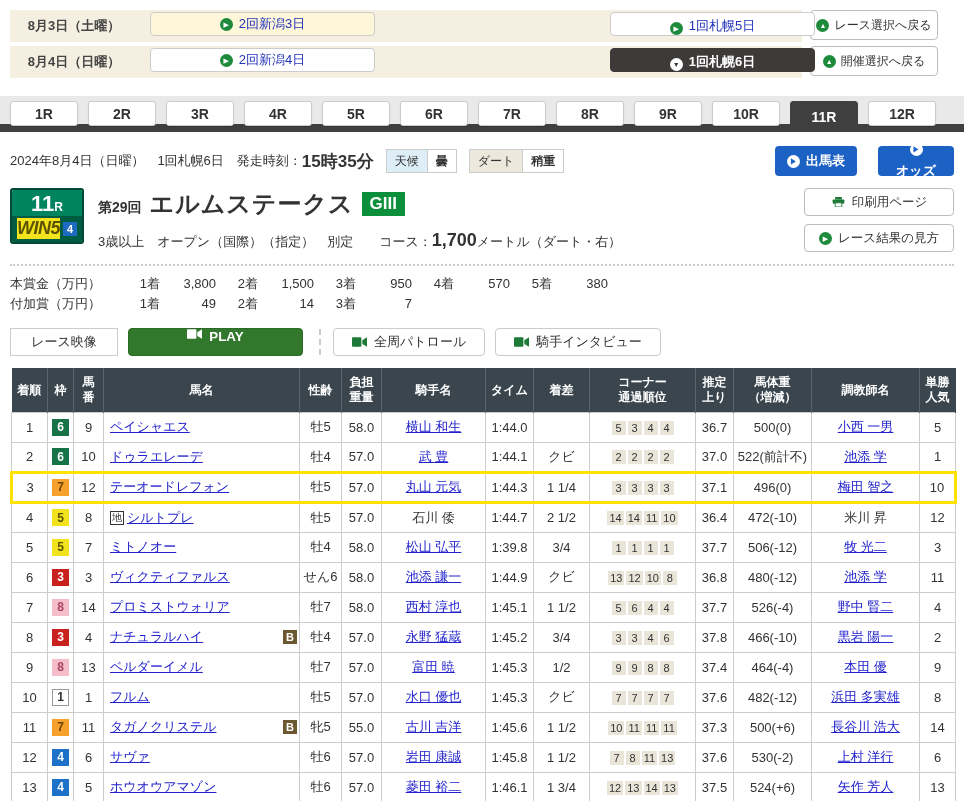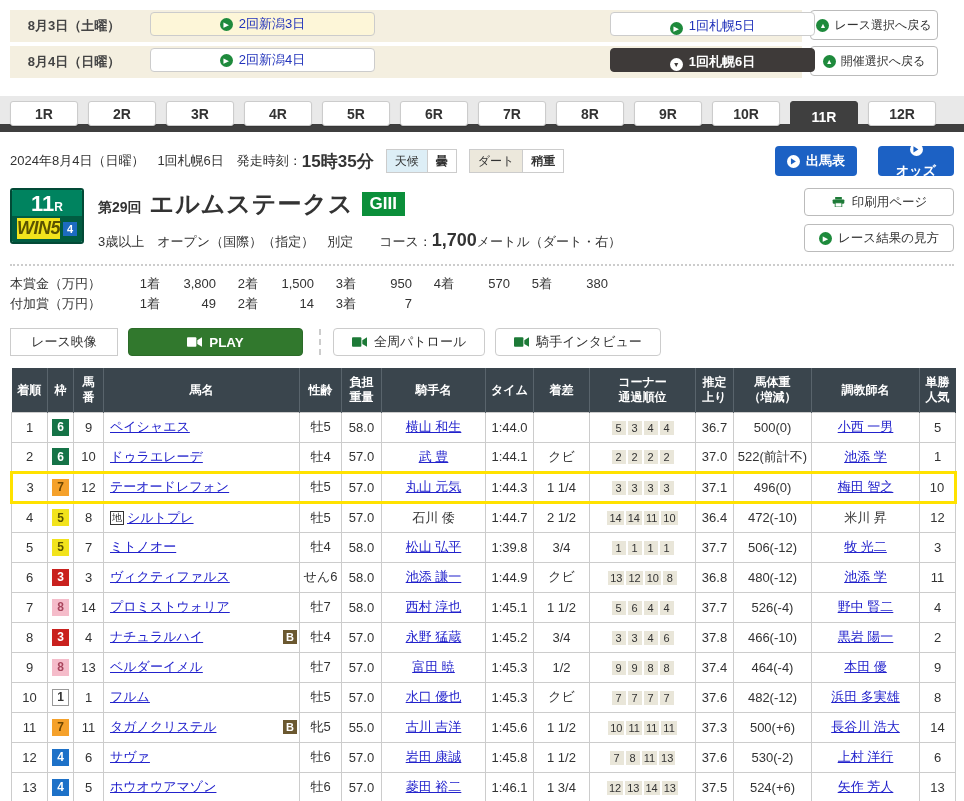--- a/index.html
+++ b/index.html
@@ -82,21 +82,21 @@
   .prizeblock { margin:8px 10px 0 10px; font-size:13px; line-height:1.55; }
   .prize-line { display:flex; }
   .prize-label { width:108px; }
   .prize-rank { width:42px; text-align:right; }
   .prize-val { width:56px; text-align:right; }
 
   
   .videorow { display:flex; align-items:center; margin:14px 10px 0 10px; height:28px; }
   .video-label { width:108px; height:28px; background:#fff; border:1px solid #ccc; display:flex; align-items:center; justify-content:center; font-size:13px; }
   .play-btn { width:175px; height:28px; margin-left:10px; background:#31782d; border:1px solid #2c6b29; border-radius:4px;
-    color:#fff; font-weight:bold; display:flex; align-items:center; justify-content:center; gap:7px; cursor:pointer; }
+    color:#fff; font-weight:bold; display:flex; align-items:flex-start; justify-content:center; gap:7px; cursor:pointer; }
   .v-sep { width:0; height:26px; border-left:2px dashed #ccc; margin:0 12px 0 16px; }
   .video-btn { height:28px; padding:0 18px; background:#fff; border:1px solid #ccc; border-radius:4px;
     display:flex; align-items:center; justify-content:center; gap:7px; font-size:13px; color:#333; cursor:pointer; margin-right:10px; }
   .cam { width:15px; height:10px; }
   .cam-green { fill:#1d7a37; }
   .cam-white { fill:#fff; }
 
   
   table.results { width:944px; margin:12px 10px 0 10px; border-collapse:collapse; table-layout:fixed; }
   .results th { background:#3a454d; color:#fff; font-size:12px; font-weight:bold; height:44px;

